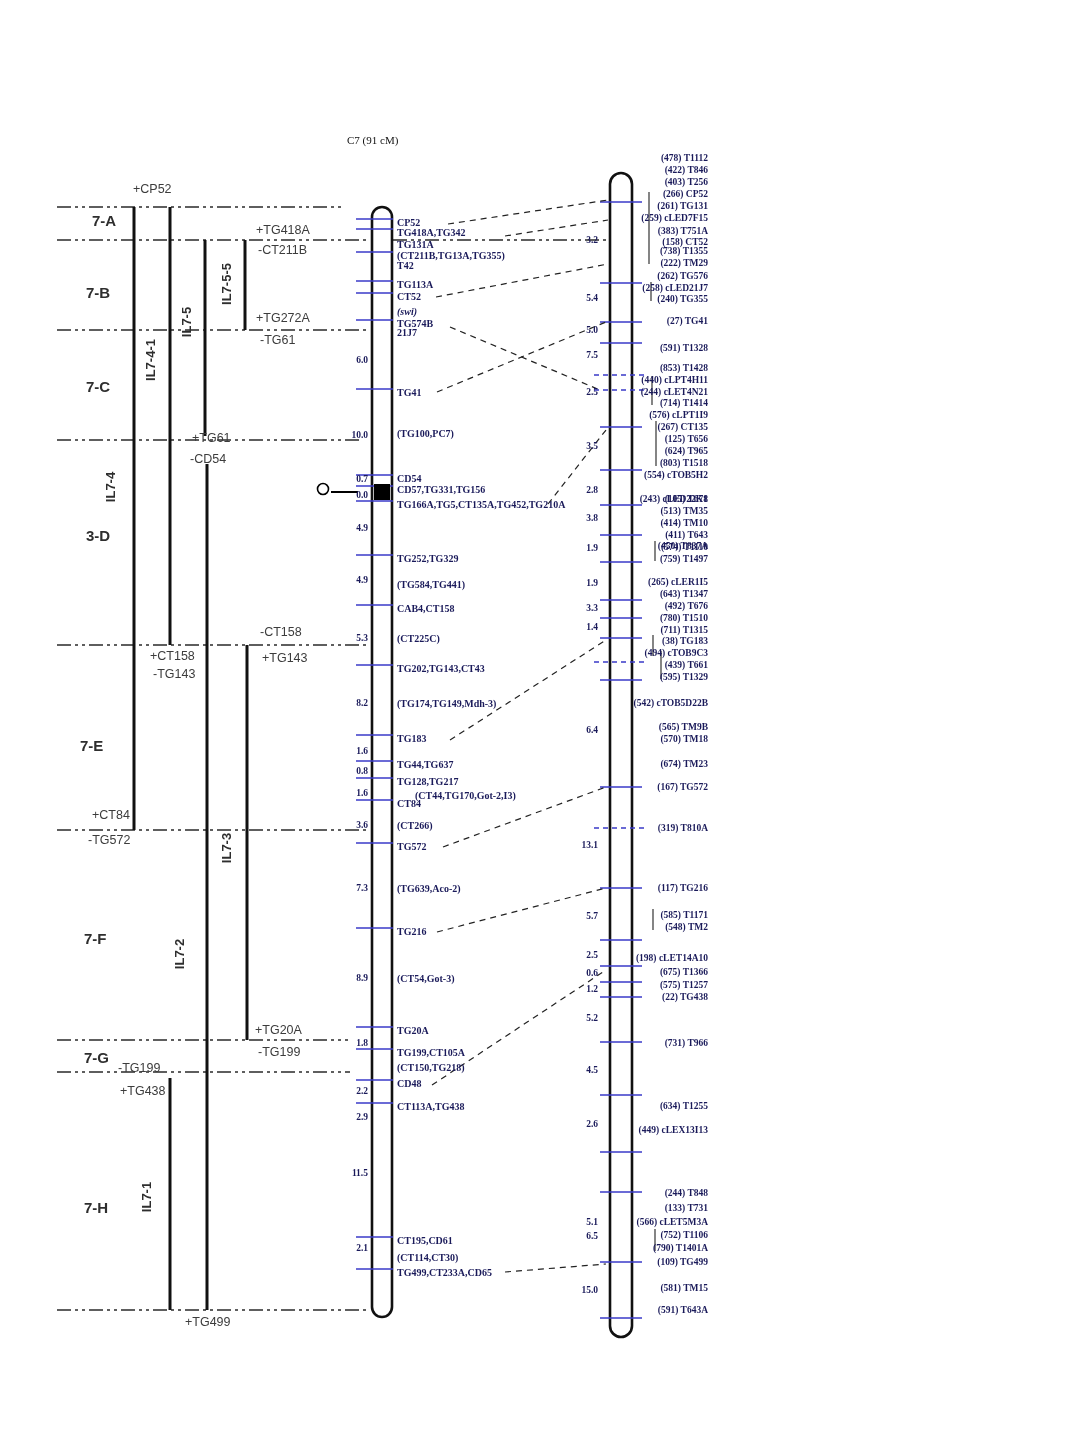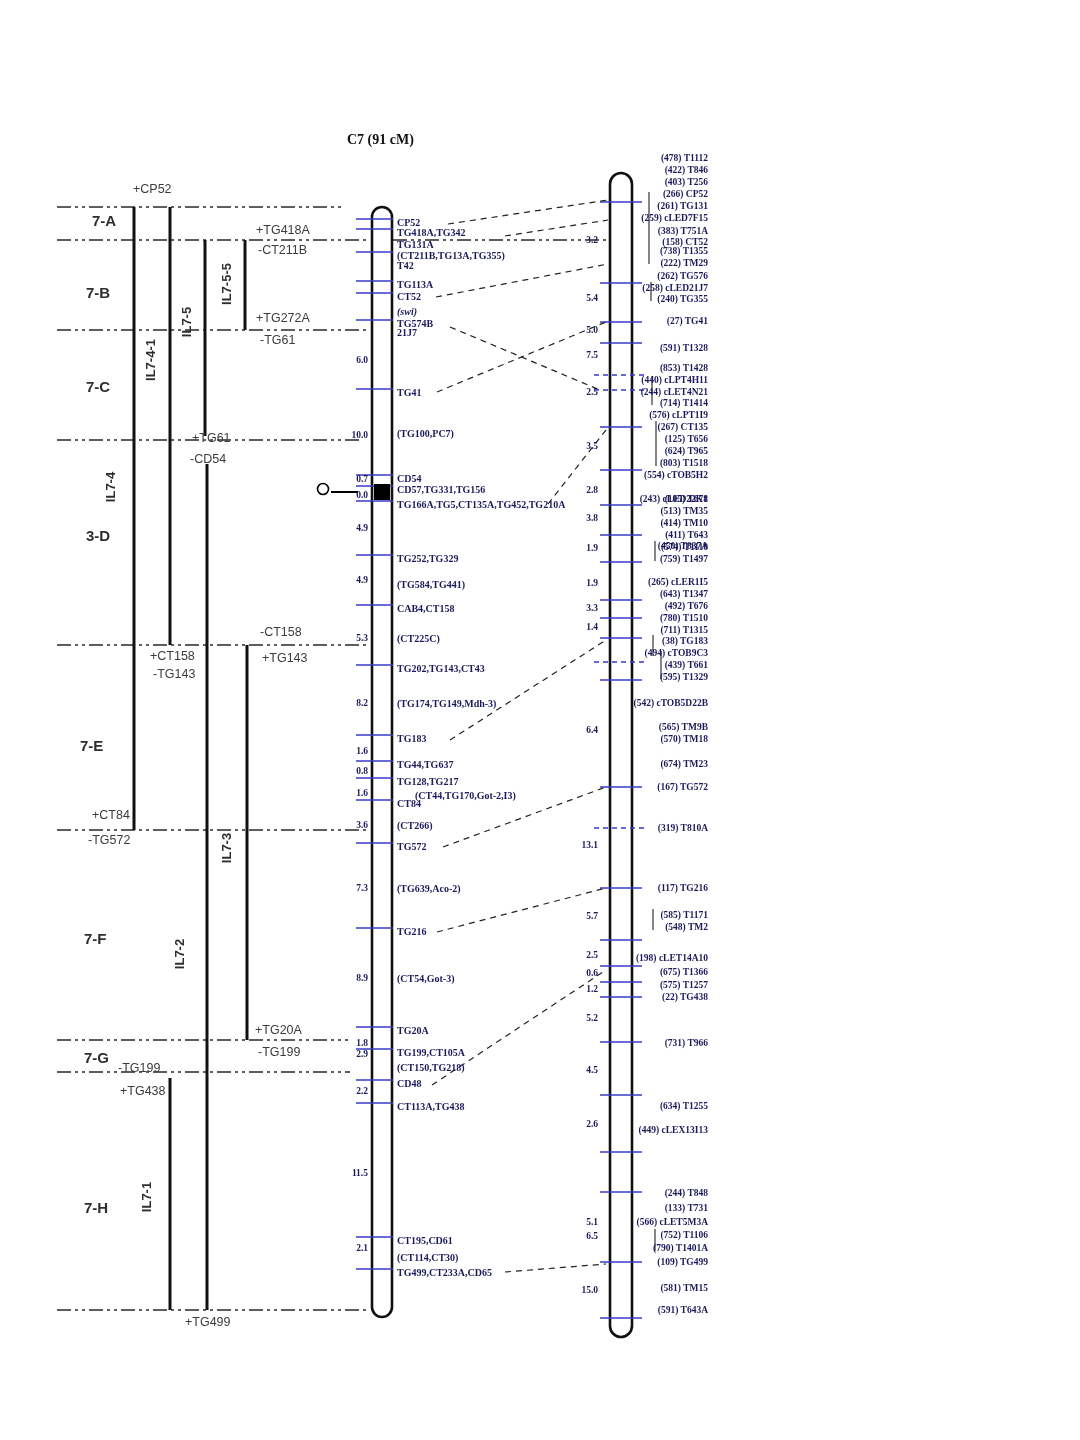--- a/index.html
+++ b/index.html
@@ -3,21 +3,21 @@
 <meta charset="utf-8">
 <style>
   html,body{margin:0;padding:0;background:#fff;}
   #page{position:relative;width:1080px;height:1440px;background:#fff;overflow:hidden;
         font-family:"Liberation Serif",serif;}
   #map-svg{position:absolute;left:0;top:0;z-index:1;}
   .lbl{position:absolute;z-index:2;white-space:nowrap;transform:translateY(-50%);}
   #title{position:absolute;left:0;top:40px;width:1080px;text-align:center;
          font-family:"Liberation Serif",serif;font-size:46px;font-weight:bold;
          color:#2b2bd0;z-index:2;}
-  .c7head{font-size:14px;font-weight:bold;color:#111;}
+  .c7head{font-size:11px;font-weight:normal;color:#111;}
   .section{font-family:"Liberation Sans",sans-serif;font-size:15px;font-weight:bold;color:#2e2e2e;}
   .ilmark{font-family:"Liberation Sans",sans-serif;font-size:12.5px;color:#3c3c3c;}
   .illabel{position:absolute;z-index:2;white-space:nowrap;
            font-family:"Liberation Sans",sans-serif;font-size:13px;font-weight:bold;color:#2e2e2e;
            transform:translate(-50%,-50%) rotate(-90deg);}
   .midmark{font-size:10px;font-weight:bold;color:#1a1a5a;}
   .miditalic{font-style:italic;text-align:right;}
   .middist{font-size:9.5px;font-weight:bold;color:#1a1a5a;width:38px;text-align:right;}
   .rmark{font-size:9.5px;font-weight:bold;color:#1a1a5a;width:200px;text-align:right;}
   .rdist{font-size:9.5px;font-weight:bold;color:#1a1a5a;width:40px;text-align:right;}
@@ -206,21 +206,21 @@
       <div class="lbl middist" style="left: 330px; top: 580px;">4.9</div>
       <div class="lbl middist" style="left: 330px; top: 638px;">5.3</div>
       <div class="lbl middist" style="left: 330px; top: 703px;">8.2</div>
       <div class="lbl middist" style="left: 330px; top: 751px;">1.6</div>
       <div class="lbl middist" style="left: 330px; top: 771px;">0.8</div>
       <div class="lbl middist" style="left: 330px; top: 793px;">1.6</div>
       <div class="lbl middist" style="left: 330px; top: 825px;">3.6</div>
       <div class="lbl middist" style="left: 330px; top: 888px;">7.3</div>
       <div class="lbl middist" style="left: 330px; top: 978px;">8.9</div>
       <div class="lbl middist" style="left: 330px; top: 1043px;">1.8</div>
-      <div class="lbl middist" style="left: 330px; top: 1054px;">2.9</div>
+      <div class="lbl middist" style="left: 330px; top: 1117px;">2.9</div>
       <div class="lbl middist" style="left: 330px; top: 1091px;">2.2</div>
       <div class="lbl middist" style="left: 330px; top: 1173px;">11.5</div>
       <div class="lbl middist" style="left: 330px; top: 1248px;">2.1</div>
       <div class="lbl rmark" style="left: 508px; top: 158px;">(478) T1112</div>
       <div class="lbl rmark" style="left: 508px; top: 170px;">(422) T846</div>
       <div class="lbl rmark" style="left: 508px; top: 182px;">(403) T256</div>
       <div class="lbl rmark" style="left: 508px; top: 194px;">(266) CP52</div>
       <div class="lbl rmark" style="left: 508px; top: 206px;">(261) TG131</div>
       <div class="lbl rmark" style="left: 508px; top: 218px;">(259) cLED7F15</div>
       <div class="lbl rmark" style="left: 508px; top: 231px;">(383) T751A</div>

